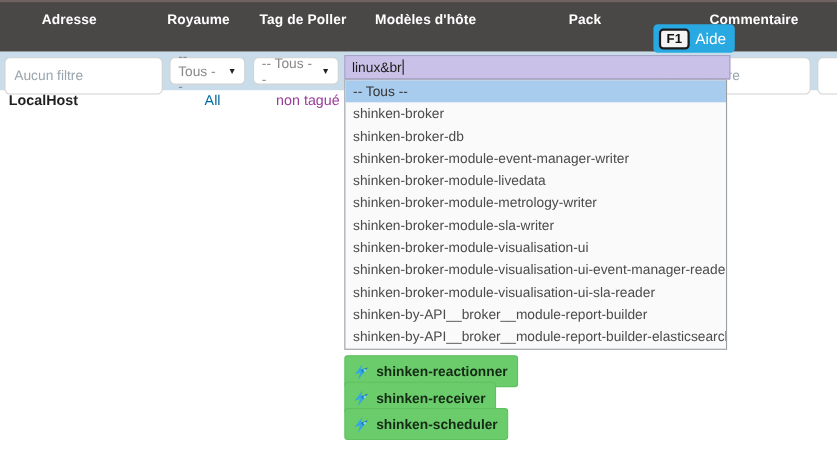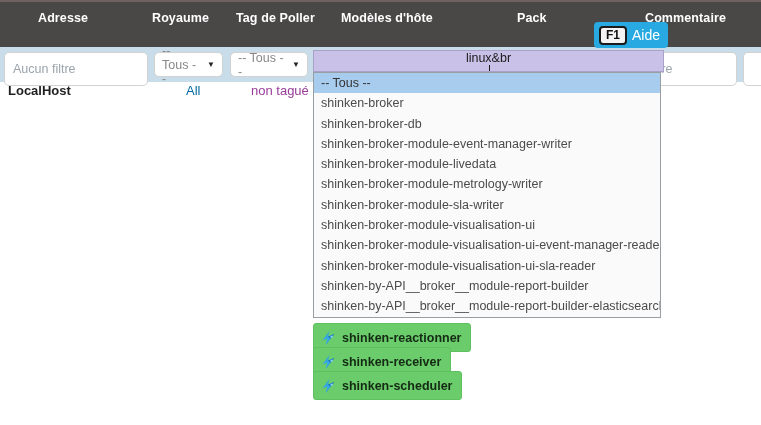--- a/index.html
+++ b/index.html
@@ -58,21 +58,21 @@
   .fi-address { left:4px;  width:144px; }
   .fs-realm   { left:154px; width:69px; }
   .fs-poller  { left:230px; width:78px; }
   .fi-pack    { left:601px; width:136px; }
   .fi-comment { left:743px; width:60px; }
 
   
   .tpl-input {
     position:absolute; left:313px; top:50px; width:351px; height:22px;
     background:#c9c1e7; border:1px solid #a9a2c8; display:flex; align-items:center;
-    padding:0 6px; font-size:12.5px; color:#1b1b1b; z-index:20; cursor:text;flex-direction:column;
+    padding:0 6px; font-size:12.5px; color:#1b1b1b; z-index:20; cursor:text;
   }
   .caret {
     display:inline-block; width:1px; height:14px; background:#1b1b1b;
     margin-left:1px; animation:blink 1s steps(1) infinite;
   }
   @keyframes blink { 50% { opacity:0; } }
 
   
   .dropdown {
     position:absolute; left:313px; top:72px; width:348px; height:246px;

